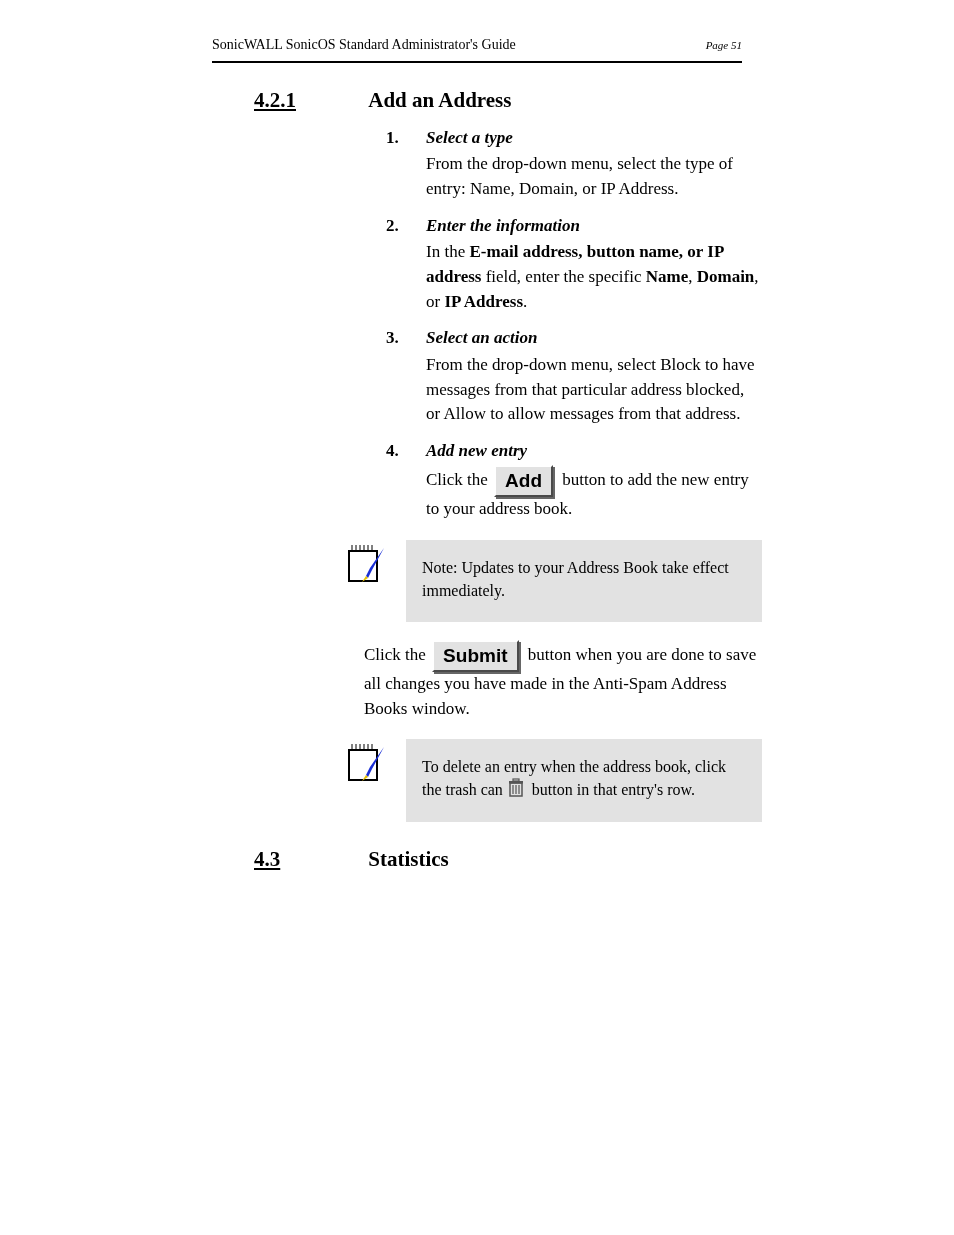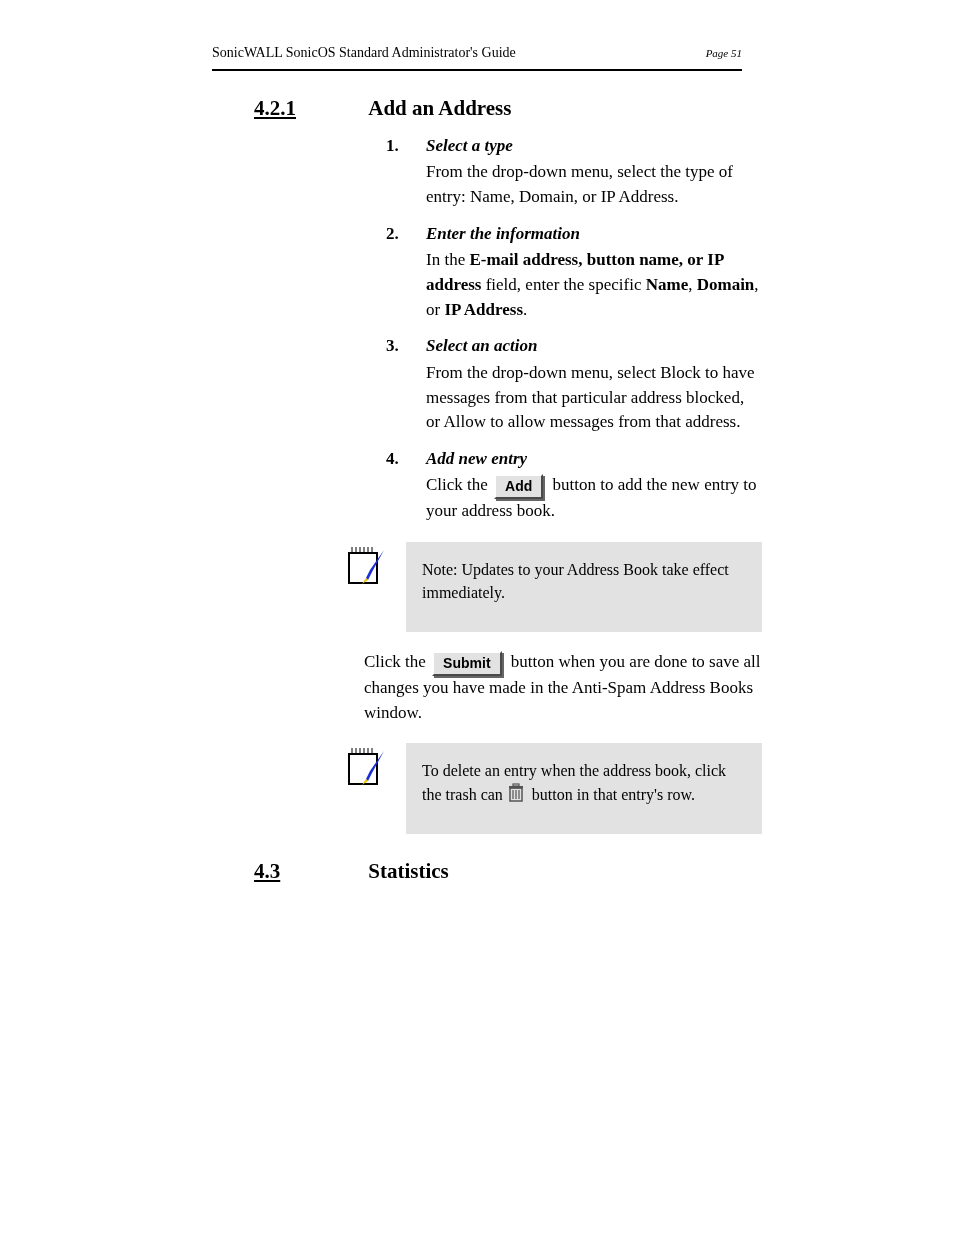--- a/index.html
+++ b/index.html
@@ -1,34 +1,34 @@
 <!DOCTYPE html>
 <html><head>
 <meta charset="utf-8">
 <style>
   html,body{margin:0;padding:0;background:#fff;}
   body{font-family:"Times New Roman",Times,serif;color:#000;font-size:17px;line-height:1.45;}
-  .page{width:806px;margin:8px auto;position:relative;box-sizing:border-box;padding:35px 0 80px 0;}
+  .page{width:806px;margin:0 auto;position:relative;box-sizing:border-box;padding:35px 0 80px 0;}
   .header-row{display:flex;justify-content:space-between;align-items:baseline;padding:0 138px 6px 138px;}
   .doc-title{font-size:14px;color:#000;}
   .doc-sub{font-size:11px;font-style:italic;color:#000;}
   .rule{border:none;border-top:2px solid #000;margin:0 138px 18px 138px;}
   .body-col{margin-left:290px;margin-right:118px;}
   .sec-num{display:inline-block;width:110px;margin-left:-110px;font-weight:bold;font-size:21px;vertical-align:baseline;text-decoration:underline;}
   .sec-title{font-weight:bold;font-size:21px;}
   .sec-title-line{margin-top:22px;margin-bottom:10px;}
   p{margin:0 0 14px 0;}
   .step-ol{margin:0;padding:0;list-style:none;}
   .step-li{position:relative;margin:0 0 12px 0;padding-left:62px;}
   .step-num{position:absolute;left:22px;top:0;font-weight:bold;}
   .step-head{font-style:italic;font-weight:bold;display:block;margin-bottom:2px;}
-  .btn{display:inline-block;font-family:Verdana,Arial,sans-serif;font-weight:bold;font-size:14px;color:#000;background:#e2e2e2;border:2px solid;border-color:#fff #4a4a4a #4a4a4a #fff;padding:2px 9px 2px 9px;line-height:1.25;box-shadow:2px 2px 0 #666;margin:0 2px;vertical-align:middle;}
+  .btn{display:inline-block;font-family:Verdana,Arial,sans-serif;font-weight:bold;font-size:19px;color:#000;background:#e2e2e2;border:2px solid;border-color:#fff #4a4a4a #4a4a4a #fff;padding:2px 9px 2px 9px;line-height:1.25;box-shadow:2px 2px 0 #666;margin:0 2px;vertical-align:middle;}
   .note-row{display:flex;gap:20px;align-items:flex-start;margin:18px 0 18px -20px;}
   .note-icon{flex:0 0 auto;width:42px;height:42px;margin-top:2px;}
-  .note-box{flex:1 1 auto;background:#e2e2e2;padding:16px 16px 28px 16px;min-height:24px;font-size:16px;}
+  .note-box{flex:1 1 auto;background:#e2e2e2;padding:16px 16px 20px 16px;min-height:24px;font-size:16px;}
   .inline-glyph{display:inline-block;vertical-align:-3px;}
   .inline-text-after{margin-left:3px;text-align:center;}
   svg{display:block;}
 </style>
 </head>
 <body>
 
 <div class="page">
   <div class="header-row">
     <span class="doc-title">SonicWALL SonicOS Standard Administrator's Guide</span>

